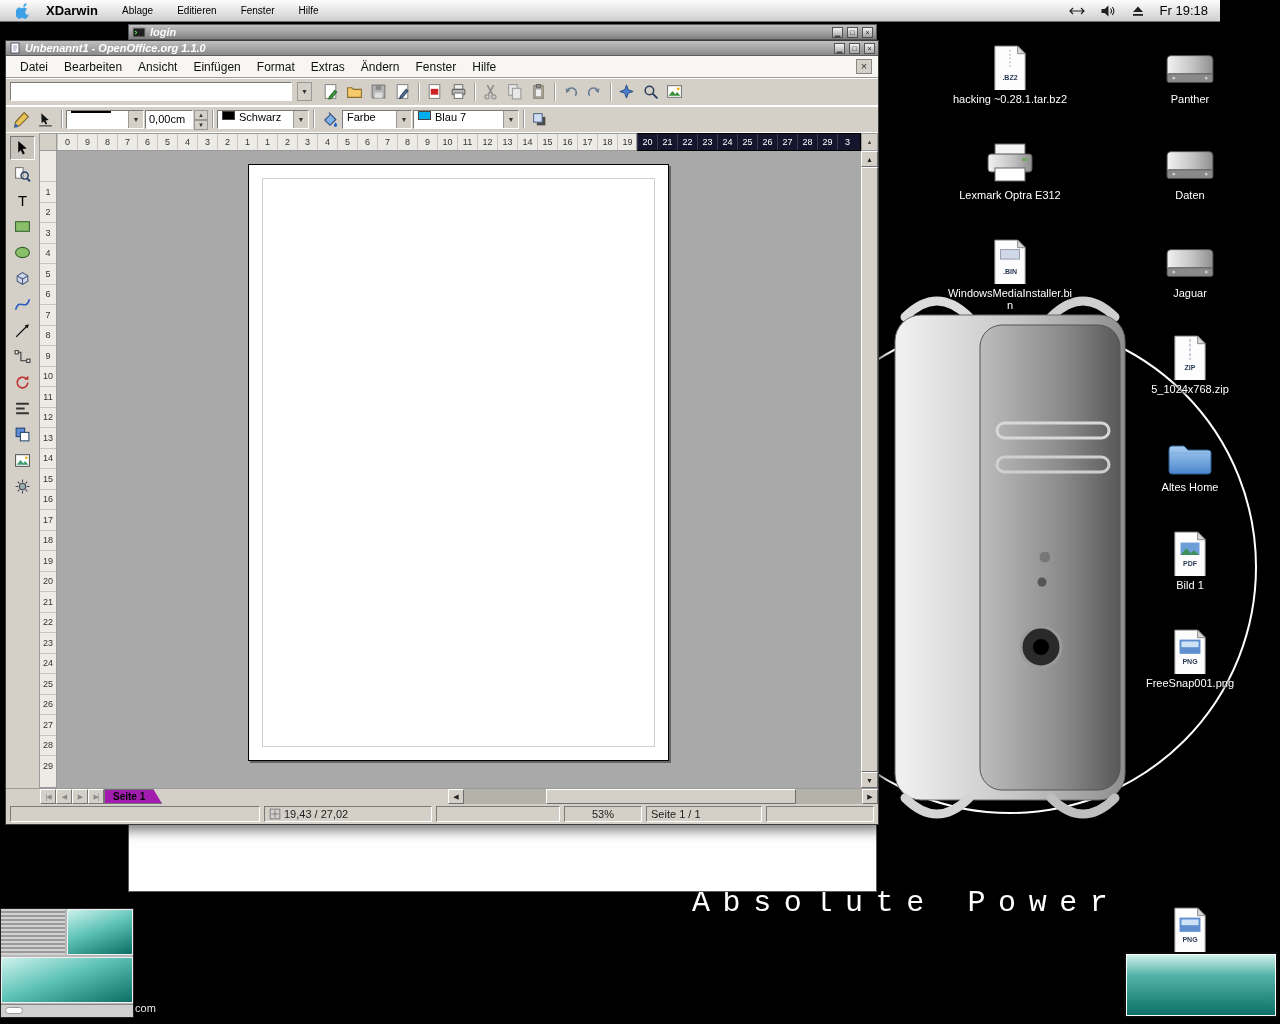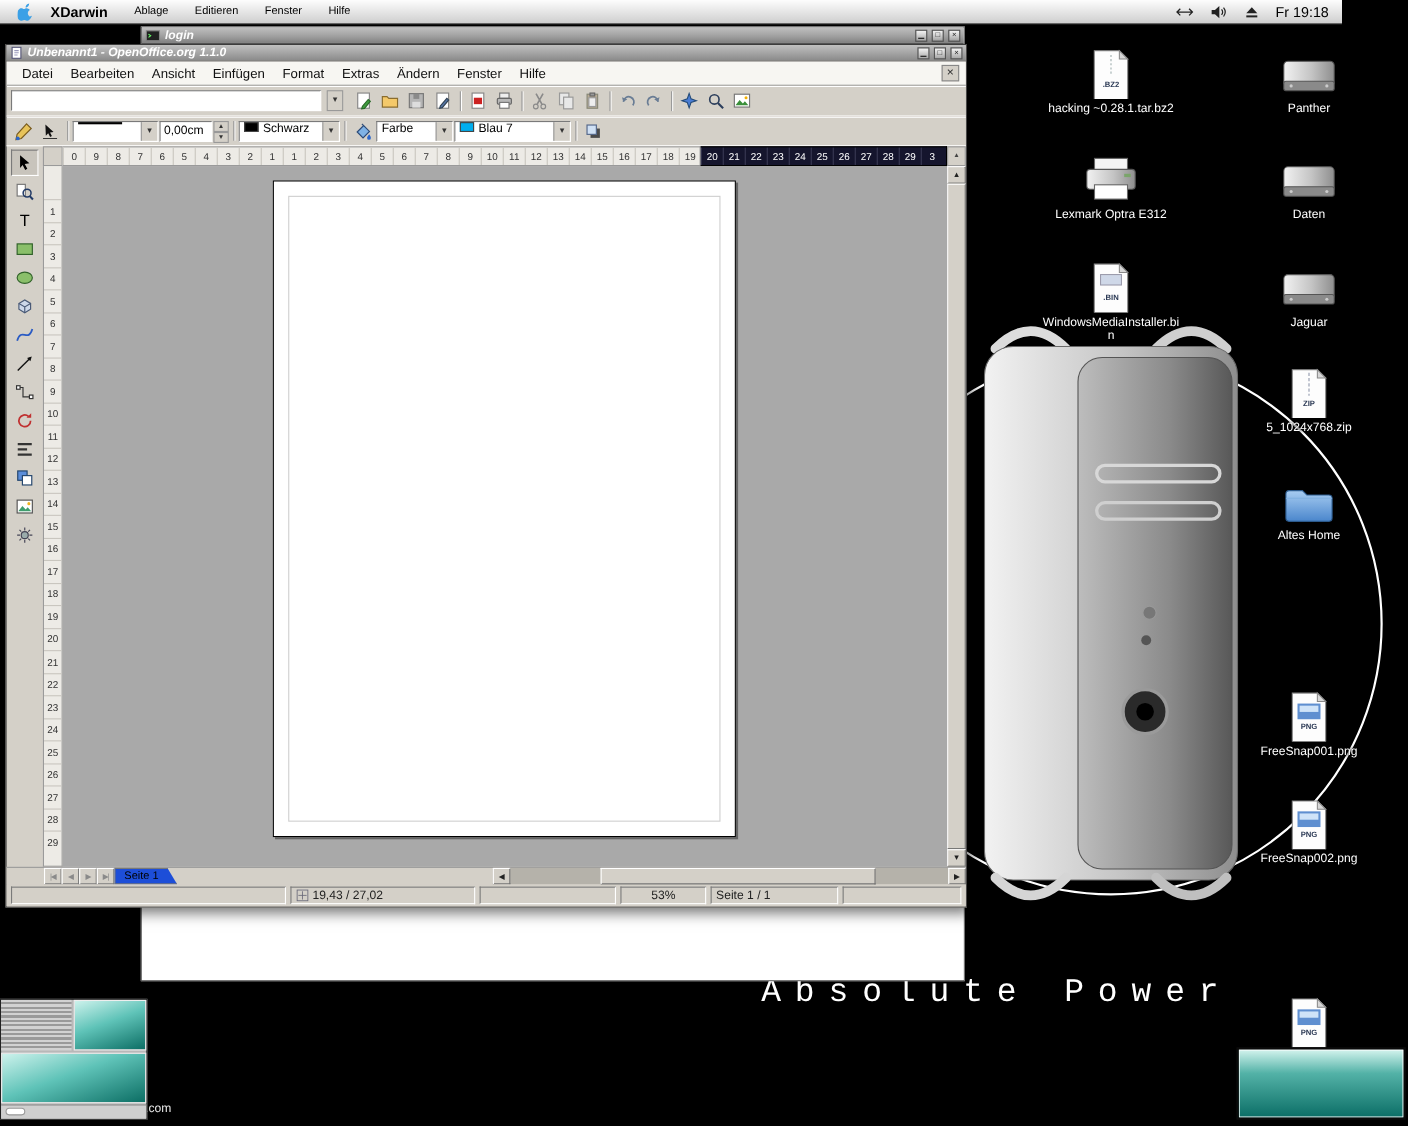--- a/index.html
+++ b/index.html
@@ -65,21 +65,21 @@
 .page{position:absolute;left:191px;top:13px;width:421px;height:597px;background:#fff;border:1px solid #000;box-shadow:2px 2px 0 rgba(0,0,0,.4)}
 .page-margin{position:absolute;inset:13px;border:1px solid #cfcfcf}
 .vscroll{width:17px;display:flex;flex-direction:column;background:#b5b2aa;flex:none}
 .sc-btn{height:16px;width:100%;border:1px solid;border-color:#fff #6e6e6e #6e6e6e #fff;background:#d4d0c8;font-size:7px;display:flex;align-items:center;justify-content:center;color:#222;flex:none}
 .sc-thumb-v{flex:1;margin:0;border:1px solid;border-color:#fff #6e6e6e #6e6e6e #fff;background:#d4d0c8}
 
 
 .tabs-row{height:16px;display:flex;align-items:stretch;background:#d4d0c8;border-top:1px solid #9a9a9a}
 .tab-indent{width:34px;flex:none}
 .pg-btn{width:16px;display:flex;align-items:center;justify-content:center;font-size:7px;color:#8a8a8a;border:1px solid;border-color:#fff #777 #777 #fff;background:#d4d0c8;flex:none;letter-spacing:-1px}
-.page-tab{padding:0 16px 0 8px;background:#1d4ed8;border:1px solid #777;font-size:10px;font-weight:normal;display:flex;align-items:center;clip-path:polygon(0 0,calc(100% - 9px) 0,100% 100%,0 100%);flex:none}
+.page-tab{padding:0 16px 0 8px;background:#a21caf;border:1px solid #777;font-size:10px;font-weight:bold;display:flex;align-items:center;clip-path:polygon(0 0,calc(100% - 9px) 0,100% 100%,0 100%);flex:none}
 .tab-filler{flex:1}
 .hscroll{width:430px;display:flex;flex:none;background:#b5b2aa}
 .hscroll-track{flex:1;position:relative}
 .sc-thumb-h{position:absolute;left:82px;top:0;bottom:0;width:250px;border:1px solid;border-color:#fff #6e6e6e #6e6e6e #fff;background:#d4d0c8}
 .hscroll .sc-btn{height:auto;width:16px}
 
 
 .statusbar{height:20px;display:flex;align-items:center;gap:4px;padding:2px 4px;background:#d4d0c8}
 .sb-field{height:16px;border:1px solid;border-color:#7a7a7a #fff #fff #7a7a7a;font-size:11px;display:flex;align-items:center;padding:0 4px;gap:3px;color:#222}
 #sb-context{width:250px}
@@ -245,46 +245,46 @@
               <stop offset="1" stop-color="#4a86cc"></stop>
             </linearGradient>
           </defs>
           <path d="M2 9q0-3 3-3h12l4 4h20q3 0 3 3v18q0 3-3 3H5q-3 0-3-3z" fill="url(#gFold)" stroke="#2c5a8c"></path>
           <path d="M2 13h42" stroke="#7fb0e0"></path>
         </svg>
     </div>
     <div class="lbl">Altes Home</div>
   </div>
 
+  <div class="dicon" style="left:1125px;top:528px">
+    <div class="ic">
+      <svg width="38" height="46" viewBox="0 0 40 48">
+          <path d="M4 2h24l8 8v44H4z" fill="#fdfdfd" stroke="#888"></path>
+          <path d="M28 2l8 8h-8z" fill="#d8d8d8" stroke="#888"></path>
+          <rect x="10" y="13" width="20" height="13" fill="#6f9fd8"></rect>
+          <path d="M10 26l6-7 5 5 3-3 6 5z" fill="#3f8f5f"></path>
+        </svg>
+      <span class="badge">PDF</span>
+    </div>
+    <div class="lbl">Bild 1</div>
+  </div>
 
   <div class="dicon" style="left:1125px;top:626px">
     <div class="ic">
       <svg width="38" height="46" viewBox="0 0 40 48">
           <path d="M4 2h24l8 8v44H4z" fill="#fdfdfd" stroke="#888"></path>
           <path d="M28 2l8 8h-8z" fill="#d8d8d8" stroke="#888"></path>
           <rect x="9" y="12" width="22" height="15" fill="#5f8fd0"></rect>
           <rect x="11" y="14" width="18" height="6" fill="#cfe3f8"></rect>
         </svg>
       <span class="badge">PNG</span>
     </div>
     <div class="lbl">FreeSnap001.png</div>
   </div>
 
-  <div class="dicon" style="left:1125px;top:724px">
-    <div class="ic">
-      <svg width="38" height="46" viewBox="0 0 40 48">
-          <path d="M4 2h24l8 8v44H4z" fill="#fdfdfd" stroke="#888"></path>
-          <path d="M28 2l8 8h-8z" fill="#d8d8d8" stroke="#888"></path>
-          <rect x="9" y="12" width="22" height="15" fill="#5f8fd0"></rect>
-          <rect x="11" y="14" width="18" height="6" fill="#cfe3f8"></rect>
-        </svg>
-      <span class="badge">PNG</span>
-    </div>
-    <div class="lbl">FreeSnap002.png</div>
-  </div>
 
 
   <div class="dicon" style="left:1125px;top:904px">
     <div class="ic">
       <svg width="38" height="46" viewBox="0 0 40 48">
           <path d="M4 2h24l8 8v44H4z" fill="#fdfdfd" stroke="#888"></path>
           <path d="M28 2l8 8h-8z" fill="#d8d8d8" stroke="#888"></path>
           <rect x="9" y="12" width="22" height="15" fill="#5f8fd0"></rect>
           <rect x="11" y="14" width="18" height="6" fill="#cfe3f8"></rect>
         </svg>

